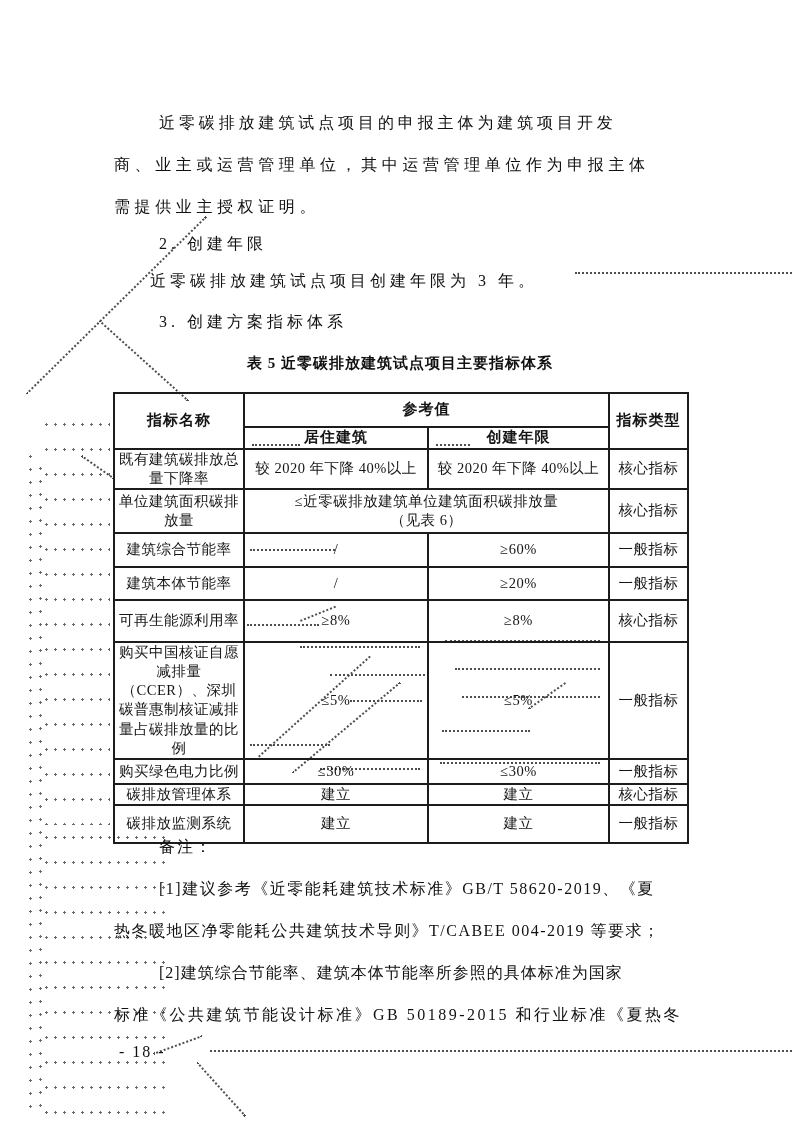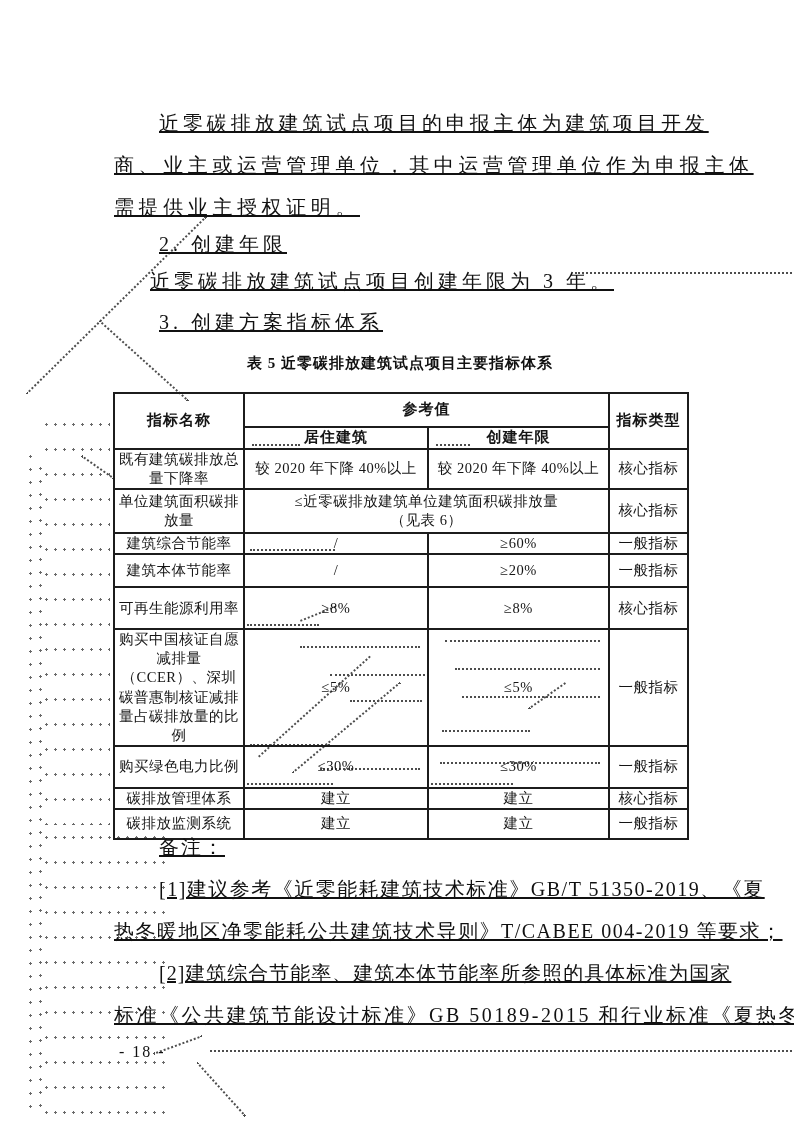--- a/index.html
+++ b/index.html
@@ -1,21 +1,21 @@
 <!DOCTYPE html>
 <html><head>
 <meta charset="utf-8">
 <style>
   html,body{margin:0;padding:0;}
   body{
     width:794px;height:1123px;position:relative;background:#ffffff;
     font-family:"Liberation Serif", serif;color:#111;overflow:hidden;
   }
   
-  .tline{position:absolute;font-size:20px;line-height:26px;white-space:nowrap;z-index:3;text-decoration:underline;}
+  .tline{position:absolute;font-size:16px;line-height:26px;white-space:nowrap;z-index:3;}
   .title{position:absolute;left:113px;top:354px;width:574px;text-align:center;
          font-weight:bold;font-size:15px;letter-spacing:1px;z-index:3;}
   .pagenum{position:absolute;left:119px;top:1043px;font-size:16px;letter-spacing:2px;z-index:3;}
   
   table.doc{position:absolute;left:113px;top:392px;width:574px;border-collapse:collapse;
             table-layout:fixed;z-index:2;font-size:14.5px;}
   table.doc th,table.doc td{
     border:2px solid #1c1c1c;padding:0 2px;text-align:center;vertical-align:middle;
     line-height:1.32;color:#151515;overflow:hidden;
   }
@@ -66,21 +66,21 @@
     <td>核心指标</td>
   </tr>
   <tr style="height:44px;">
     <td>单位建筑面积碳排放量</td>
     <td colspan="2">
       <div>≤近零碳排放建筑单位建筑面积碳排放量</div>
       <div>（见表 6）</div>
     </td>
     <td>核心指标</td>
   </tr>
-  <tr style="height:21px;">
+  <tr style="height:34px;">
     <td>建筑综合节能率</td>
     <td>/</td>
     <td>≥60%</td>
     <td>一般指标</td>
   </tr>
   <tr style="height:33px;">
     <td>建筑本体节能率</td>
     <td>/</td>
     <td>≥20%</td>
     <td>一般指标</td>
@@ -90,43 +90,43 @@
     <td>≥8%</td>
     <td>≥8%</td>
     <td>核心指标</td>
   </tr>
   <tr style="height:108px;">
     <td>购买中国核证自愿减排量（CCER）、深圳碳普惠制核证减排量占碳排放量的比例</td>
     <td>≤5%</td>
     <td>≤5%</td>
     <td>一般指标</td>
   </tr>
-  <tr style="height:42px;">
+  <tr style="height:25px;">
     <td>购买绿色电力比例</td>
     <td>≤30%</td>
     <td>≤30%</td>
     <td>一般指标</td>
   </tr>
   <tr style="height:21px;margin-top:19px;">
     <td>碳排放管理体系</td>
     <td>建立</td>
     <td>建立</td>
     <td>核心指标</td>
   </tr>
-  <tr style="height:30px;">
+  <tr style="height:38px;">
     <td>碳排放监测系统</td>
     <td>建立</td>
     <td>建立</td>
     <td>一般指标</td>
   </tr>
 </tbody>
   </table>
 
 <div class="tline" style="left:159px;top:834px;letter-spacing:2px;">备注：</div>
-<div class="tline" style="left:159px;top:876px;letter-spacing:1.5px;">[1]建议参考《近零能耗建筑技术标准》GB/T 51350-2019、《夏</div>
+<div class="tline" style="left:159px;top:876px;letter-spacing:1.5px;">[1]建议参考《近零能耗建筑技术标准》GB/T 58620-2019、《夏</div>
 <div class="tline" style="left:114px;top:918px;letter-spacing:1.5px;">热冬暖地区净零能耗公共建筑技术导则》T/CABEE 004-2019 等要求；</div>
 <div class="tline" style="left:159px;top:960px;letter-spacing:1px;">[2]建筑综合节能率、建筑本体节能率所参照的具体标准为国家</div>
 <div class="tline" style="left:114px;top:1002px;letter-spacing:2.5px;">标准《公共建筑节能设计标准》GB 50189-2015 和行业标准《夏热冬</div>
 <div class="pagenum">- 18 -</div>
 
 <div class="nd" style="left:26px;top:393px;width:252px;transform:rotate(-44.6deg);"></div>
 <div class="nd" style="left:100px;top:320px;width:120px;transform:rotate(42deg);"></div>
 <div class="nd" style="left:82px;top:455px;width:40px;transform:rotate(35deg);"></div>
 <div class="nh" style="left:575px;top:272px;width:217px;"></div>
 <div class="nh" style="left:210px;top:1050px;width:582px;"></div>

